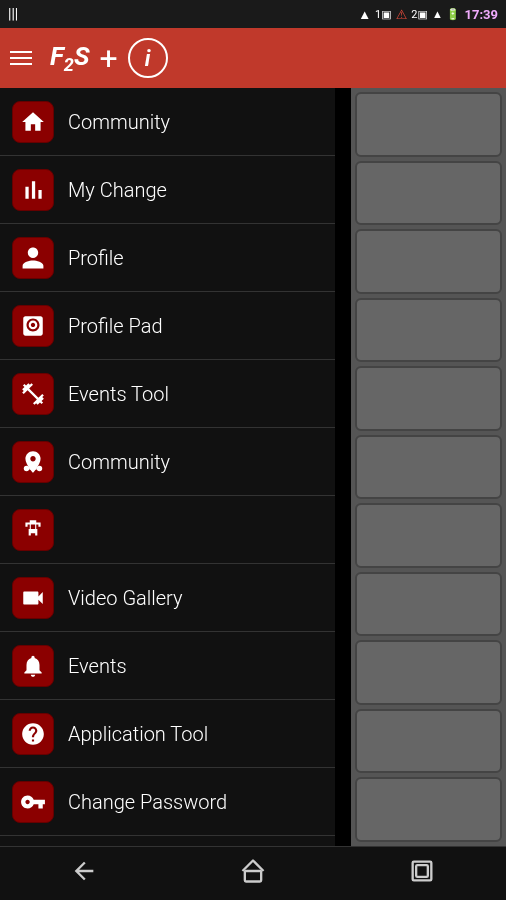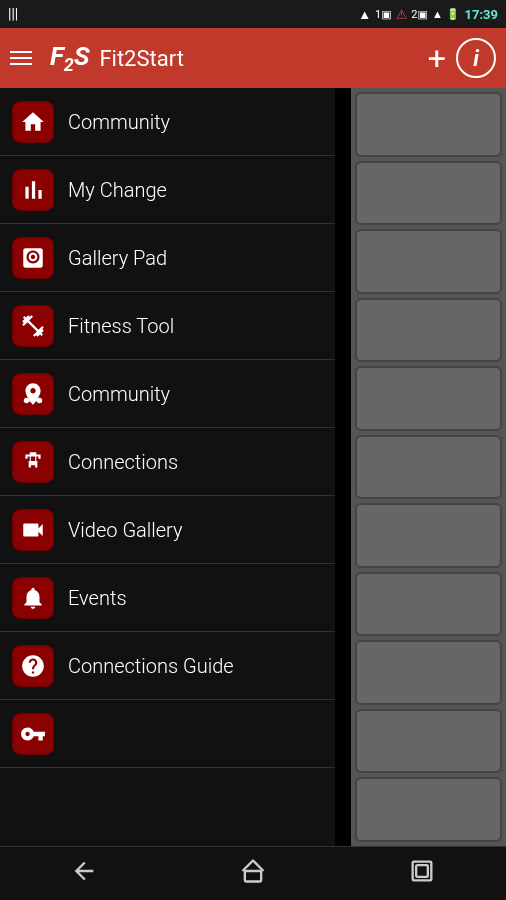--- a/index.html
+++ b/index.html
@@ -31,21 +31,21 @@
     .status-right {
       display: flex;
       align-items: center;
       gap: 4px;
       font-size: 12px;
       color: #fff;
     }
     .status-time {
       font-size: 13px;
       font-weight: bold;
-      color: #5eead4;
+      color: #f0abfc;
     }
 
     
     .header {
       width: 100%;
       height: 60px;
       background: #c0392b;
       display: flex;
       align-items: center;
       padding: 0 10px;
@@ -201,21 +201,20 @@
 
 <div class="header">
   <div class="header-menu-icon">
     <div class="hamburger-line"></div>
     <div class="hamburger-line"></div>
     <div class="hamburger-line"></div>
   </div>
   <div class="header-logo">
     <span style="font-size:26px;font-weight:bold;color:#fff;font-style:italic;">F<span style="font-size:18px;vertical-align:sub;font-style:italic;">2</span>S</span>
   </div>
-  <span class="header-title">Fit2Start</span>
   <div class="header-actions">
     <span class="header-plus">+</span>
     <div class="header-info">i</div>
   </div>
 </div>
 
 <div class="main-content">
 
   <div class="menu-list">
 
@@ -230,58 +229,65 @@
 
     <div class="menu-item">
       <div class="menu-icon-box">
         <svg viewBox="0 0 24 24">
           <path d="M5 9h3v11H5zm6-5h3v16h-3zm6 8h3v8h-3z"></path>
         </svg>
       </div>
       <span class="menu-label">My Change</span>
     </div>
 
+    <div class="menu-item">
+      <div class="menu-icon-box">
+        <svg viewBox="0 0 24 24">
+          <path d="M12 12c2.7 0 4.8-2.1 4.8-4.8S14.7 2.4 12 2.4 7.2 4.5 7.2 7.2 9.3 12 12 12zm0 2.4c-3.2 0-9.6 1.6-9.6 4.8v2.4h19.2v-2.4c0-3.2-6.4-4.8-9.6-4.8z"></path>
+        </svg>
+      </div>
+      <span class="menu-label">Profile</span>
+    </div>
 
     <div class="menu-item">
       <div class="menu-icon-box">
         <svg viewBox="0 0 24 24">
           <path d="M19 3H5c-1.1 0-2 .9-2 2v14c0 1.1.9 2 2 2h14c1.1 0 2-.9 2-2V5c0-1.1-.9-2-2-2zm-7 14c-3.3 0-6-2.7-6-6s2.7-6 6-6 6 2.7 6 6-2.7 6-6 6zm0-10c-2.2 0-4 1.8-4 4s1.8 4 4 4 4-1.8 4-4-1.8-4-4-4zm0 6c-1.1 0-2-.9-2-2s.9-2 2-2 2 .9 2 2-.9 2-2 2z"></path>
         </svg>
       </div>
-      <span class="menu-label">Gallery Pad</span>
+      <span class="menu-label">Profile Pad</span>
     </div>
 
     <div class="menu-item">
       <div class="menu-icon-box">
         <svg viewBox="0 0 24 24">
           <path d="M20.57 14.86L22 13.43 20.57 12 17 15.57 8.43 7 12 3.43 10.57 2 9.14 3.43 7.71 2 5.57 4.14 4.14 2.71 2.71 4.14l1.43 1.43L2 7.71l1.43 1.43L2 10.57 3.43 12 7 8.43 15.57 17 12 20.57 13.43 22l1.43-1.43L16.29 22l2.14-2.14 1.43 1.43 1.43-1.43-1.43-1.43L22 16.29z"></path>
         </svg>
       </div>
-      <span class="menu-label">Fitness Tool</span>
+      <span class="menu-label">Events Tool</span>
     </div>
 
     <div class="menu-item">
       <div class="menu-icon-box">
         <svg viewBox="0 0 24 24">
           <path d="M12 2C8.13 2 5 5.13 5 9c0 5.25 7 13 7 13s7-7.75 7-13c0-3.87-3.13-7-7-7zm0 9.5c-1.38 0-2.5-1.12-2.5-2.5s1.12-2.5 2.5-2.5 2.5 1.12 2.5 2.5-1.12 2.5-2.5 2.5z"></path>
           <circle cx="6" cy="18" r="2.5"></circle>
           <circle cx="18" cy="18" r="2.5"></circle>
           <line x1="8.5" y1="18" x2="15.5" y2="18" stroke="#fff" stroke-width="2"></line>
         </svg>
       </div>
       <span class="menu-label">Community</span>
     </div>
 
     <div class="menu-item">
       <div class="menu-icon-box">
         <svg viewBox="0 0 24 24">
           <path d="M15 7v4h1v6h-2v-2H10v2H8v-6h1V7H7v2H5V5h4V3h6v2h4v4h-2V7zm-5 0v4h4V7z"></path>
         </svg>
       </div>
-      <span class="menu-label">Connections</span>
     </div>
 
     <div class="menu-item">
       <div class="menu-icon-box">
         <svg viewBox="0 0 24 24">
           <path d="M17 10.5V7c0-.55-.45-1-1-1H4c-.55 0-1 .45-1 1v10c0 .55.45 1 1 1h12c.55 0 1-.45 1-1v-3.5l4 4v-11l-4 4z"></path>
         </svg>
       </div>
       <span class="menu-label">Video Gallery</span>
     </div>
@@ -294,29 +300,30 @@
       </div>
       <span class="menu-label">Events</span>
     </div>
 
     <div class="menu-item">
       <div class="menu-icon-box">
         <svg viewBox="0 0 24 24">
           <path d="M12 2C6.48 2 2 6.48 2 12s4.48 10 10 10 10-4.48 10-10S17.52 2 12 2zm1 17h-2v-2h2v2zm2.07-7.75l-.9.92C13.45 12.9 13 13.5 13 15h-2v-.5c0-1.1.45-2.1 1.17-2.83l1.24-1.26c.37-.36.59-.86.59-1.41 0-1.1-.9-2-2-2s-2 .9-2 2H8c0-2.21 1.79-4 4-4s4 1.79 4 4c0 .88-.36 1.68-.93 2.25z"></path>
         </svg>
       </div>
-      <span class="menu-label">Connections Guide</span>
+      <span class="menu-label">Application Tool</span>
     </div>
 
     <div class="menu-item">
       <div class="menu-icon-box">
         <svg viewBox="0 0 24 24">
           <path d="M12.65 10C11.83 7.67 9.61 6 7 6c-3.31 0-6 2.69-6 6s2.69 6 6 6c2.61 0 4.83-1.67 5.65-4H17v4h4v-4h2v-4H12.65zM7 14c-1.1 0-2-.9-2-2s.9-2 2-2 2 .9 2 2-.9 2-2 2z"></path>
         </svg>
       </div>
+      <span class="menu-label">Change Password</span>
     </div>
 
   </div>
 
   <div class="right-panel">
     <div class="right-panel-item"></div>
     <div class="right-panel-item"></div>
     <div class="right-panel-item"></div>
     <div class="right-panel-item"></div>
     <div class="right-panel-item"></div>

